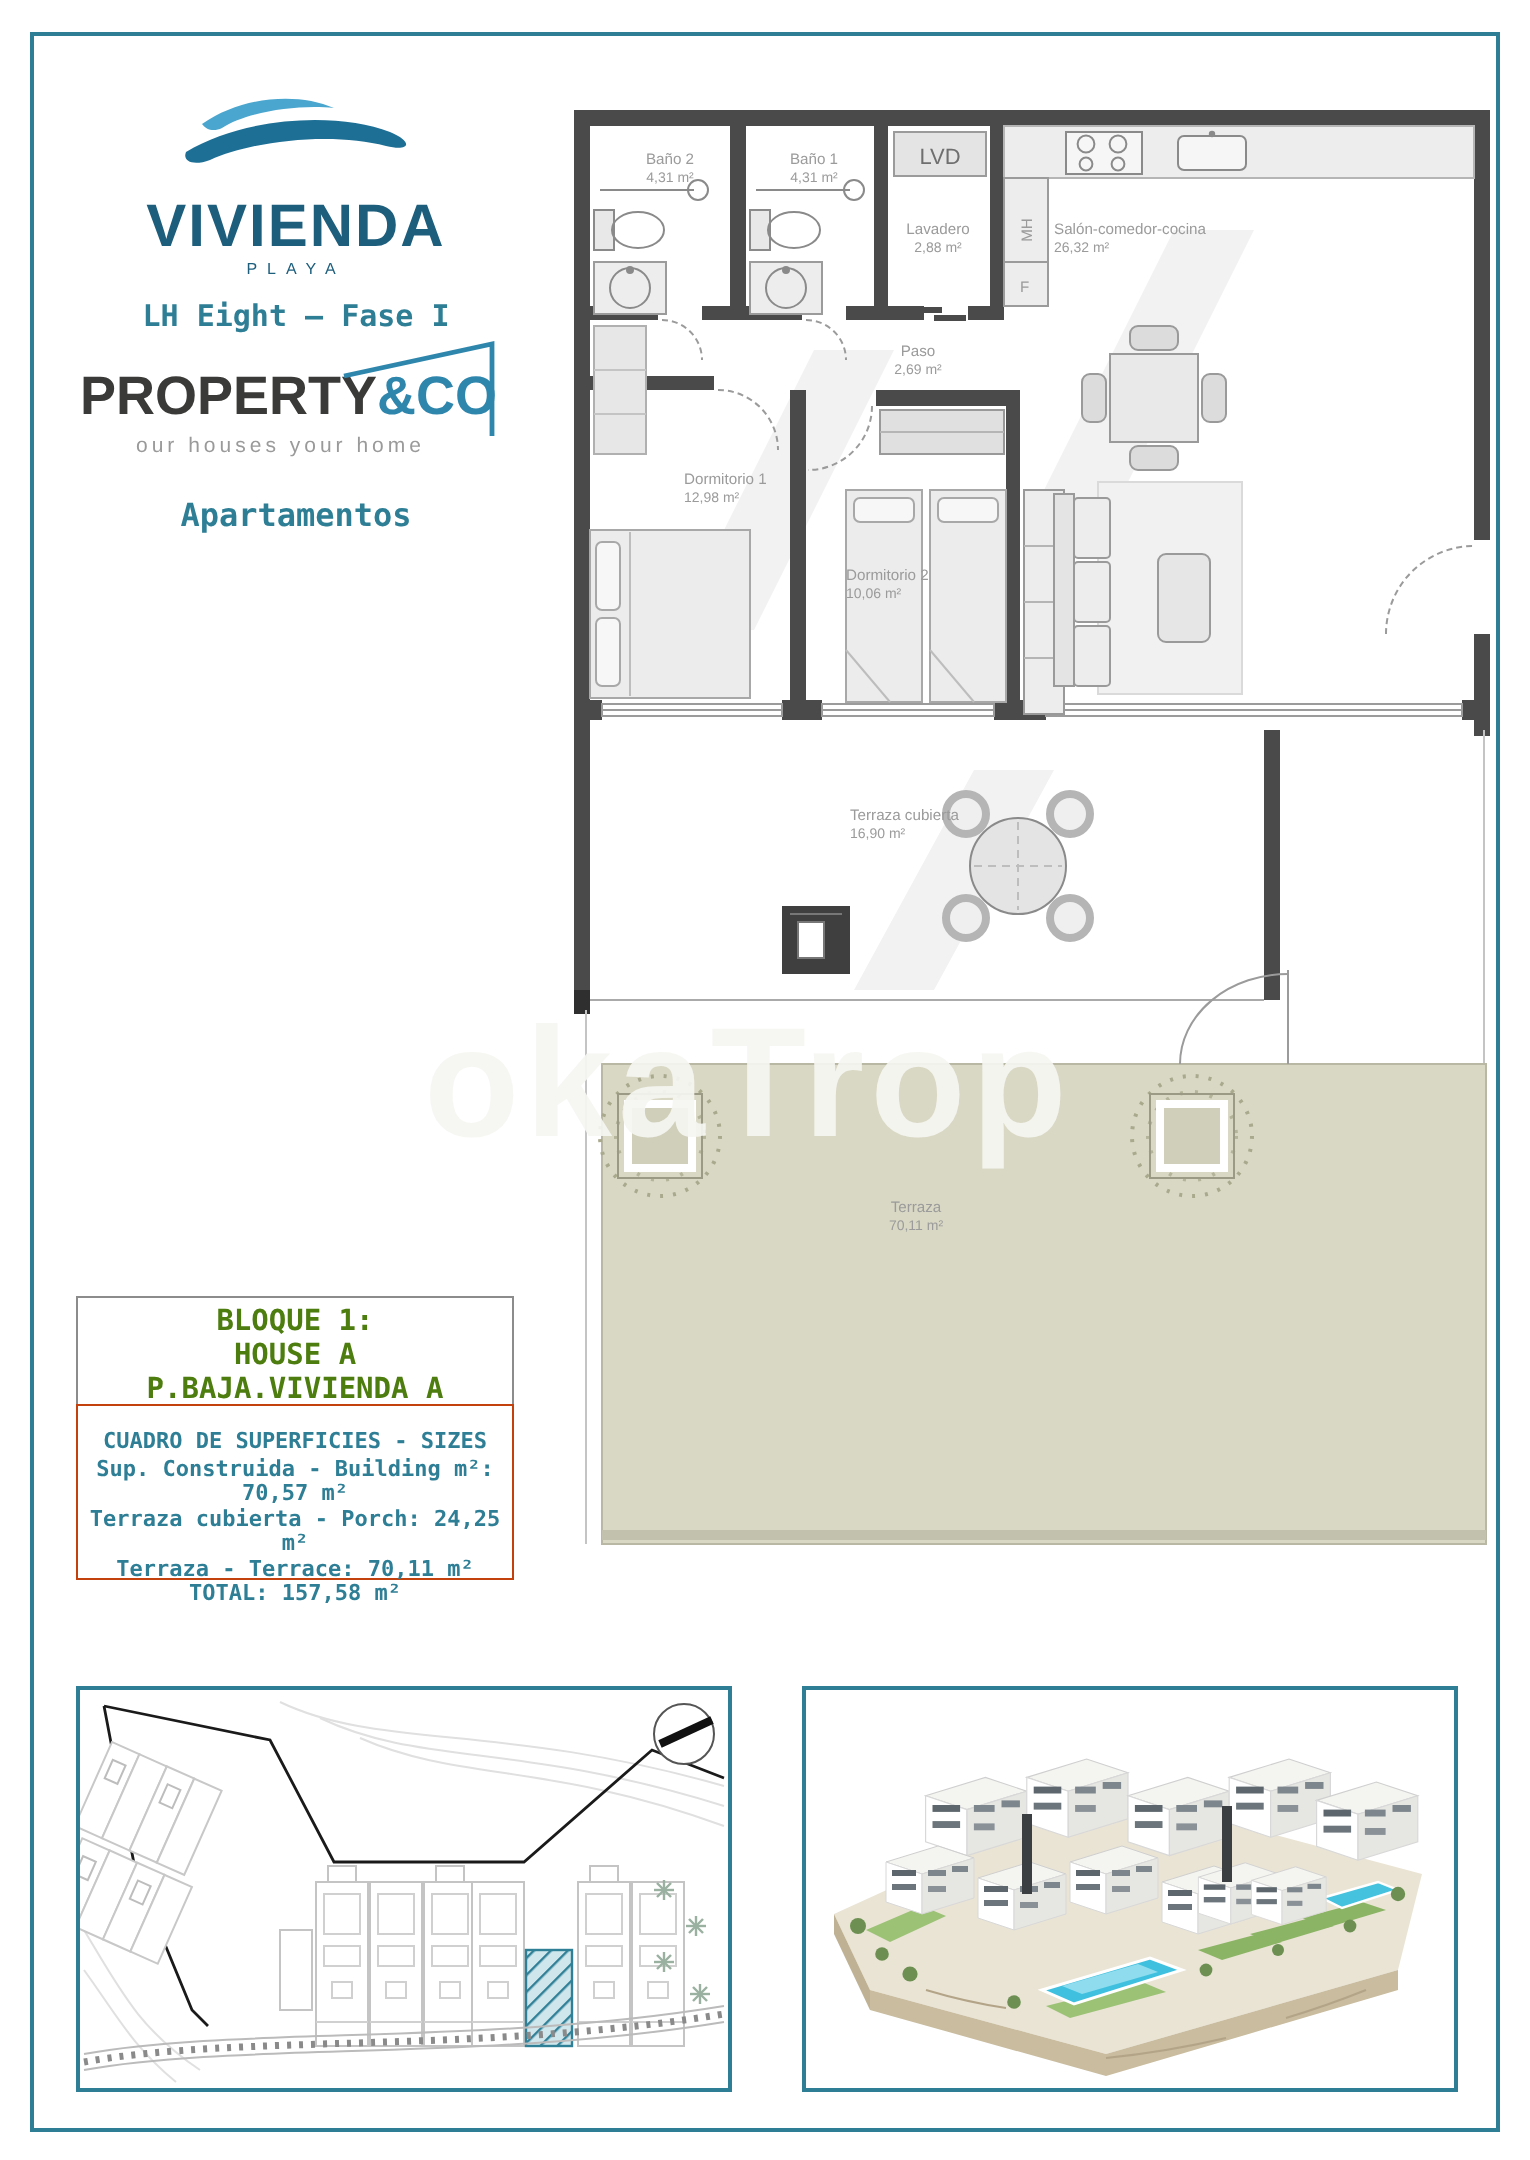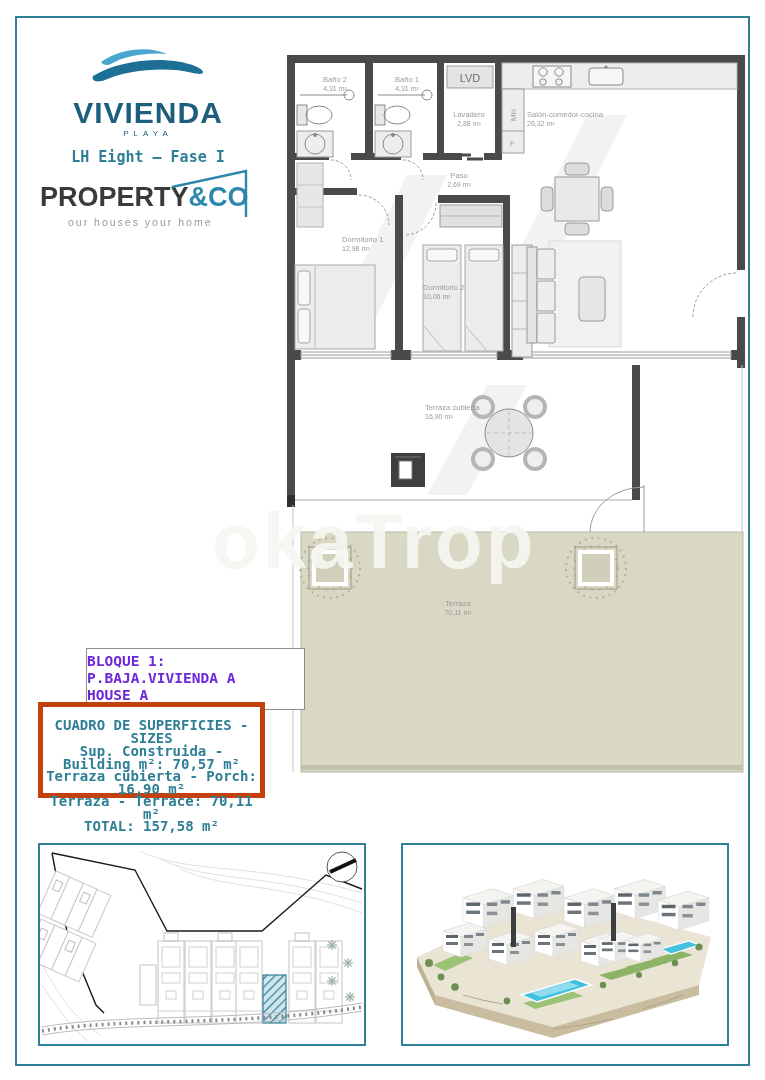--- a/index.html
+++ b/index.html
@@ -21,27 +21,27 @@
   .agency-tag{font-size:10.5px;color:#9a9a9a;letter-spacing:2px;margin-top:3px;margin-left:28px;}
   .location{font-family:"DejaVu Sans Mono",monospace;font-size:16px;font-weight:bold;
             color:#2e7f96;margin-top:16px;line-height:26px;}
   
   .plan{position:absolute;left:287px;top:55px;width:458px;height:725px;}
   .watermark{position:absolute;left:212px;top:496px;z-index:6;pointer-events:none;
              font-family:"Liberation Sans",sans-serif;font-weight:bold;font-size:78px;
              letter-spacing:3px;color:rgba(245,245,241,0.93);}
   
   .unit-box{position:absolute;left:38px;top:648px;width:217px;border:1px solid #8c8c8c;
-            background:#fff;text-align:left;padding:4px 0 5px 0;
-            font-family:"DejaVu Sans Mono",monospace;color:#6d28d9;font-weight:bold;
-            font-size:14.5px;line-height:17px;margin-left:48px;}
+            background:#fff;text-align:center;padding:4px 0 5px 0;
+            font-family:"DejaVu Sans Mono",monospace;color:#4d7c0f;font-weight:bold;
+            font-size:14.5px;line-height:17px;}
   .sizes-box{position:absolute;left:38px;top:702px;width:217px;height:74px;
-             border:5px solid #c2410c;background:#fff;text-align:center;
+             border:1px solid #c2410c;background:#fff;text-align:center;
              font-family:"DejaVu Sans Mono",monospace;color:#2e7f96;font-weight:bold;
-             font-size:14px;line-height:12.5px;padding-top:12px;}
+             font-size:11px;line-height:12.5px;padding-top:12px;}
   .sizes-box .t{margin-bottom:1px;}
   
   .panel{position:absolute;border:2px solid #2e7f96;background:#fff;}
   .panel-siteplan{left:38px;top:843px;width:324px;height:199px;}
   .panel-render{left:401px;top:843px;width:324px;height:199px;}
   .panel svg{display:block;width:100%;height:100%;}
   text{font-family:"Liberation Sans",sans-serif;}
   .rl{fill:#9b9b9b;font-size:7.6px;}
   .rl2{fill:#9b9b9b;font-size:7px;}
 </style>
@@ -63,20 +63,21 @@
     <svg class="agency-roof" width="92" height="52" viewBox="0 0 92 52">
       <polyline points="2,20 76,4 76,50" fill="none" stroke="#2f86ad" stroke-width="2.4"></polyline>
     </svg>
     <div class="agency-line">
       <span class="agency-primary">PROPERTY</span><span class="agency-accent">&amp;CO</span>
     </div>
     <div class="agency-tag">our houses your home</div>
   </div>
 
   <div class="location">
+    <div>Apartamentos</div>
   </div>
 </div>
 
 <svg class="plan" viewBox="0 0 458 725">
 
   <g fill="#f2f2f2">
     <polygon points="120,120 160,120 90,260 50,260"></polygon>
     <polygon points="300,60 340,60 270,200 230,200"></polygon>
     <polygon points="200,330 240,330 180,440 140,440"></polygon>
   </g>
@@ -263,27 +264,27 @@
     <text class="rl2" x="138" y="364" text-anchor="start">16,90 m²</text>
     <text class="rl" x="171" y="551">Terraza</text>
     <text class="rl2" x="171" y="560">70,11 m²</text>
   </g>
 </svg>
 
 <div class="watermark">okaTrop</div>
 
 <div class="unit-box">
   <div>BLOQUE 1:</div>
+  <div>HOUSE A</div>
   <div>P.BAJA.VIVIENDA A</div>
-  <div>HOUSE A</div>
 </div>
 <div class="sizes-box">
   <div class="t">CUADRO DE SUPERFICIES  - SIZES</div>
   <div>Sup. Construida  - Building m²: 70,57 m²</div>
-  <div>Terraza cubierta  - Porch: 16,90 m²</div>
+  <div>Terraza cubierta  - Porch: 24,25 m²</div>
   <div>Terraza  - Terrace: 70,11 m²</div>
   <div>TOTAL:  157,58 m²</div>
 </div>
 
 <div class="panel panel-siteplan">
 <svg viewBox="0 0 324 199">
   <defs>
     <pattern id="hatch" width="6" height="6" patternUnits="userSpaceOnUse" patternTransform="rotate(45)">
       <rect width="6" height="6" fill="#cfe6ec"></rect>
       <line x1="0" y1="0" x2="0" y2="6" stroke="#2f8097" stroke-width="2.4"></line>

